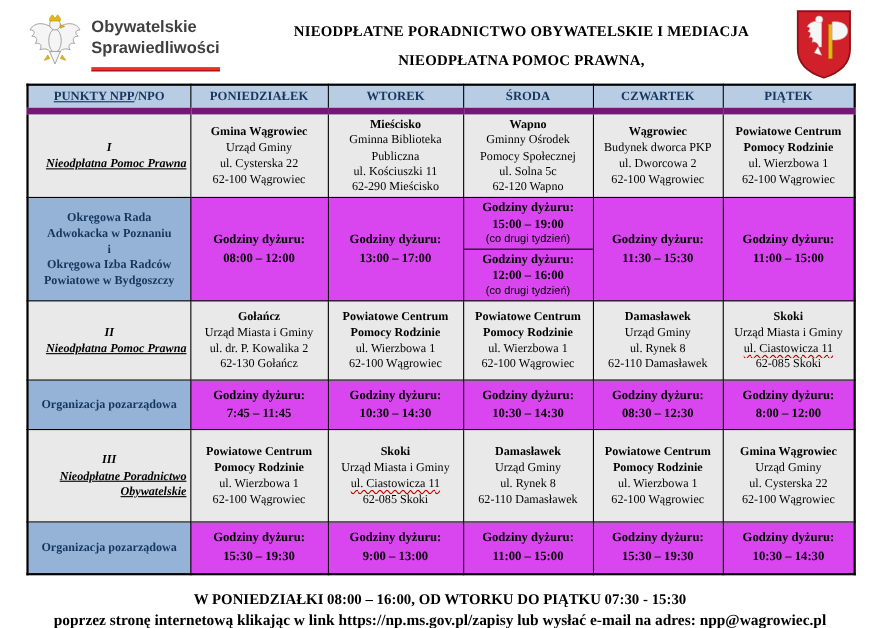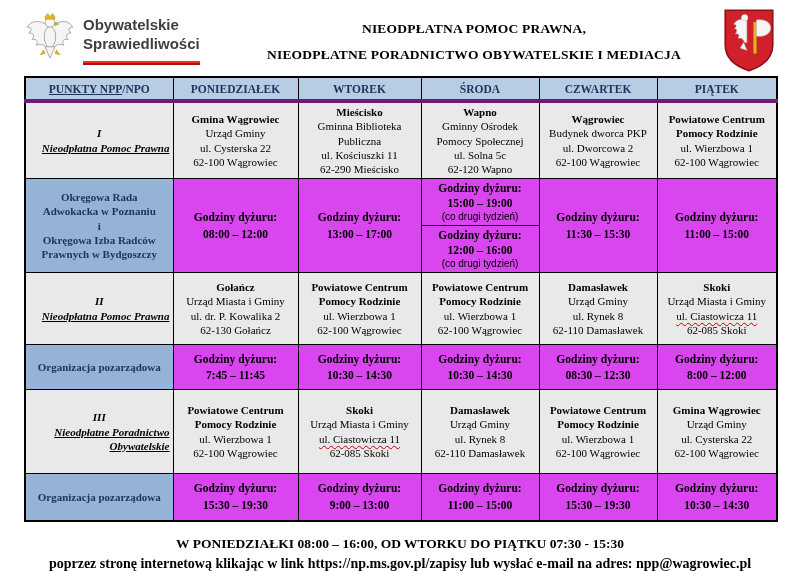--- a/index.html
+++ b/index.html
@@ -18,21 +18,21 @@
   .brand-text{font-family:"Liberation Sans",sans-serif;font-size:15px;line-height:1.25;color:#3f3f3f;font-weight:600;padding-top:8px;}
   .red-rule{height:4px;margin-top:7px;background:linear-gradient(to bottom,#ee3124 0 55%,#b01116 55% 100%);}
   .title{flex:1;text-align:center;font-weight:bold;font-size:13.5px;line-height:1.9;padding-top:8px;letter-spacing:.2px;}
   .crest{flex:0 0 auto;margin-left:6px;}
 
   
   table{border-collapse:collapse;table-layout:fixed;width:752px;margin:4px 24px 0 24px;border:2px solid #000;}
   col.c0{width:148px;}col.c1{width:125px;}col.c2{width:123px;}col.c3{width:118px;}col.c4{width:118px;}col.c5{width:120px;}
   th,td{border:1px solid #000;text-align:center;vertical-align:middle;padding:2px 3px;}
   thead th{background:var(--header_bg);color:var(--navy);font-size:11.5px;font-weight:bold;height:24px;}
-  thead th{border-bottom:4px solid #701a75;}
+  thead th{border-bottom:6px solid #701a75;}
   .u{text-decoration:underline;}
   tbody tr:nth-child(1){height:69px;}
   tbody tr:nth-child(2){height:82px;}
   tbody tr:nth-child(3){height:72px;}
   tbody tr:nth-child(4){height:45px;}
   tbody tr:nth-child(5){height:84px;border-radius:19px;}
   tbody tr:nth-child(6){height:47px;}
   td.lbl{font-weight:bold;font-size:11px;line-height:1.3;}
   td.lbl-gray{background:var(--cell_gray);font-style:italic;color:#000;}
   td.lbl-blue{background:var(--accent_blue);color:var(--navy);}
@@ -75,22 +75,22 @@
         </g>
       </svg>
       <div class="brand-text">
         <div>Obywatelskie</div>
         <div>Sprawiedliwości</div>
         <div class="red-rule"></div>
       </div>
     </div>
 
     <div class="title">
+      <div>NIEODPŁATNE PORADNICTWO OBYWATELSKIE I MEDIACJA</div>
       <div>NIEODPŁATNA POMOC PRAWNA,</div>
-      <div>NIEODPŁATNE PORADNICTWO OBYWATELSKIE I MEDIACJA</div>
     </div>
 
     <svg class="crest" width="54" height="66" viewBox="0 0 100 122" aria-hidden="true">
       <path d="M6 4 H94 V68 C94 94 75 108 50 116 C25 108 6 94 6 68 Z" fill="#d0202a" stroke="#8f1016" stroke-width="3"></path>
       <g fill="#f6f6f6" stroke="#c9c9c9" stroke-width="1">
         <path d="M46 24 C36 18 26 22 22 30 C28 30 27 35 23 38 C29 38 28 44 25 48 C31 46 33 51 30 56 C36 54 40 58 42 64 L46 64 Z"></path>
         <circle cx="42" cy="18" r="6"></circle>
         <path d="M40 64 L46 78 L34 74 Z"></path>
       </g>
       <g>
@@ -167,21 +167,21 @@
             <div>ul. Wierzbowa 1</div>
             <div>62-100 Wągrowiec</div>
           </td>
         </tr>
         <tr>
           <td class="lbl lbl-blue">
             <div>Okręgowa Rada</div>
             <div>Adwokacka w Poznaniu</div>
             <div>i</div>
             <div>Okręgowa Izba Radców</div>
-            <div>Prawnych w Bydgoszczy</div>
+            <div>Powiatowe w Bydgoszczy</div>
           </td>
           <td class="hours">
             <div>Godziny dyżuru:</div>
             <div>08:00 – 12:00</div>
           </td>
           <td class="hours">
             <div>Godziny dyżuru:</div>
             <div>13:00 – 17:00</div>
           </td>
           <td class="hours split">

